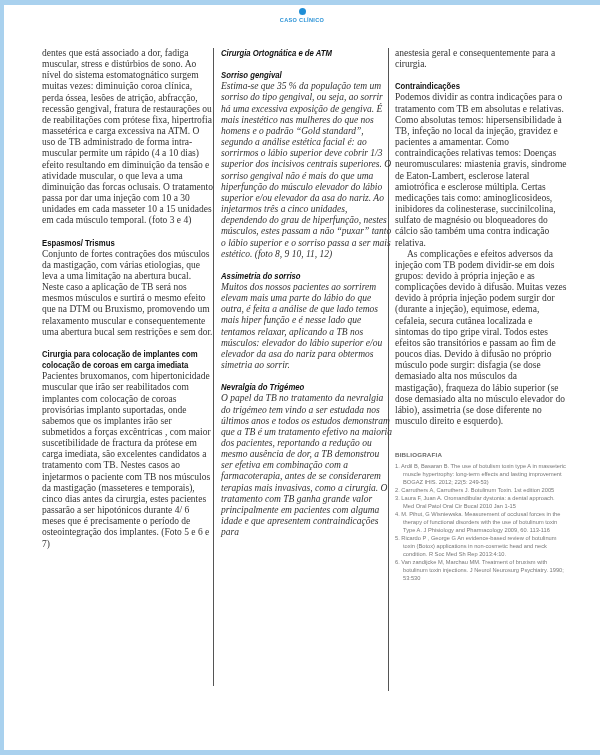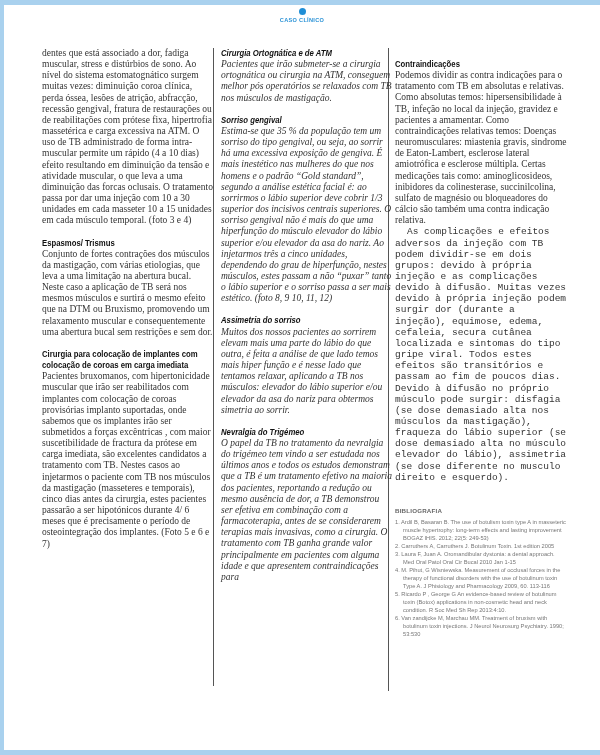--- a/index.html
+++ b/index.html
@@ -40,21 +40,21 @@
   .vline2 { left: 388px; top: 48px; height: 643px; }
   p { margin: 0; }
   .gap { height: 11px; }
   h3 {
     margin: 0;
     font-family: "Liberation Sans", "DejaVu Sans", sans-serif;
     font-size: 9px; line-height: 11.15px; font-weight: bold; color: #111;
     transform: scaleX(0.86); transform-origin: left;
     width: 116%;
   }
-  .indent { text-indent: 12px; font-family: Liberation Mono, monospace; }
+  .indent { text-indent: 12px; }
   .biblio-title {
     font-family: "Liberation Sans", "DejaVu Sans", sans-serif;
     font-size: 6.2px; font-weight: bold; color: #666; margin-top: 22px;
     letter-spacing: 0.2px;
   }
   .biblio-list {
     font-family: "Liberation Sans", "DejaVu Sans", sans-serif;
     font-size: 5.7px; line-height: 8px; color: #777;
     margin-top: 2px;
   }
@@ -78,33 +78,33 @@
   <div class="gap"></div>
   <h3>Espasmos/ Trismus</h3>
   <p>Conjunto de fortes contrações dos músculos da mastigação, com várias etiologias, que leva a uma limitação na abertura bucal. Neste caso a aplicação de TB será nos mesmos músculos e surtirá o mesmo efeito que na DTM ou Bruxismo, promovendo um relaxamento muscular e consequentemente uma abertura bucal sem restrições e sem dor.</p>
   <div class="gap"></div>
   <h3>Cirurgia para colocação de implantes com colocação de coroas em carga imediata</h3>
   <p>Pacientes bruxomanos, com hipertonicidade muscular que irão ser reabilitados com implantes com colocação de coroas provisórias implanto suportadas, onde sabemos que os implantes irão ser submetidos a forças excêntricas , com maior suscetibilidade de fractura da prótese em carga imediata, são excelentes candidatos a tratamento com TB.  Nestes casos ao injetarmos o paciente com TB nos músculos da mastigação (masseteres e temporais), cinco dias antes da cirurgia, estes pacientes passarão a ser hipotónicos durante 4/ 6 meses que é precisamente o período de osteointegração dos implantes. (Foto 5 e 6 e 7)</p>
 </div>
 
 <div class="col col2">
   <h3>Cirurgia Ortognática e de ATM</h3>
-  <p>Pacientes que irão submeter-se a cirurgia ortognática ou cirurgia na ATM, conseguem melhor pós operatórios se relaxados com TB nos músculos de mastigação.</p>
   <div class="gap"></div>
   <h3>Sorriso gengival</h3>
   <p>Estima-se que 35 % da população tem um sorriso do tipo gengival, ou seja, ao sorrir há uma excessiva exposição de gengiva. É mais inestético nas mulheres do que nos homens e o padrão “Gold standard”, segundo a análise estética facial é: ao sorrirmos o lábio superior deve cobrir 1/3 superior dos incisivos centrais superiores. O sorriso gengival não é mais do que uma hiperfunção do músculo elevador do lábio superior e/ou elevador da asa do nariz. Ao injetarmos três a cinco unidades, dependendo do grau de hiperfunção, nestes músculos, estes passam a não “puxar” tanto o lábio superior e o sorriso passa a ser mais estético. (foto 8, 9 10, 11, 12)</p>
   <div class="gap"></div>
   <h3>Assimetria do sorriso</h3>
   <p>Muitos dos nossos pacientes ao sorrirem elevam mais uma parte do lábio do que outra, é feita a análise de que lado temos mais hiper função e é nesse lado que tentamos relaxar, aplicando a TB nos músculos: elevador do lábio superior e/ou elevador da asa do nariz para obtermos simetria ao sorrir.</p>
   <div class="gap"></div>
   <h3>Nevralgia do Trigémeo</h3>
   <p>O papel da TB no tratamento da nevralgia do trigémeo tem vindo a ser estudada nos últimos anos e todos os estudos demonstram que a TB é um tratamento efetivo na maioria dos pacientes, reportando a redução ou mesmo ausência de dor, a TB demonstrou ser efetiva em combinação com a farmacoterapia, antes de se considerarem terapias mais invasivas, como a cirurgia. O tratamento com TB ganha grande valor principalmente em pacientes com alguma idade e que apresentem contraindicações para</p>
 </div>
 
 <div class="col col3">
+  <p>anestesia geral e consequentemente para a cirurgia.</p>
   <div class="gap"></div>
   <h3>Contraindicações</h3>
   <p>Podemos dividir as contra indicações para o tratamento com TB em absolutas e relativas. Como absolutas temos: hipersensibilidade à TB, infeção no local da injeção, gravidez e pacientes a amamentar. Como contraindicações relativas temos: Doenças neuromusculares: miastenia gravis, sindrome de Eaton-Lambert, esclerose lateral amiotrófica e esclerose múltipla. Certas medicações tais como: aminoglicosideos, inibidores da colinesterase, succinilcolina, sulfato de magnésio ou bloqueadores do cálcio são também uma contra indicação relativa.</p>
   <p class="indent">As complicações e efeitos adversos da injeção com TB podem dividir-se em dois grupos: devido à própria injeção e as complicações devido à difusão. Muitas vezes devido à própria injeção podem surgir dor (durante a injeção), equimose, edema, cefaleia, secura cutânea localizada e sintomas do tipo gripe viral. Todos estes efeitos são transitórios e passam ao fim de poucos dias. Devido à difusão no próprio músculo pode surgir: disfagia (se dose demasiado alta nos músculos da mastigação), fraqueza do lábio superior (se dose demasiado alta no músculo elevador do lábio), assimetria (se dose diferente no musculo direito e esquerdo).</p>
   <div class="biblio-title">BIBLIOGRAFIA</div>
   <div class="biblio-list">
     <div class="biblio-item">1. Ardil B, Basaran B. The use of botulism toxin type A in masseteric muscle hypertrophy: long-term effects and lasting improvement BOGAZ IHIS. 2012; 22(5: 249-53)</div>
     <div class="biblio-item">2. Carruthers A, Carruthers J. Botulinum Toxin. 1st edition 2005</div>
     <div class="biblio-item">3. Laura F, Juan A. Oromandibular dystonia: a dental approach. Med Oral Patol Oral Cir Bucal 2010 Jan 1-15</div>
     <div class="biblio-item">4. M. Pihut, G Wisniewska. Measurement of occlusal forces in the therapy of functional disorders with the use of botulinum toxin Type A. J Phisiology and Pharmacology 2009, 60. 113-116</div>

